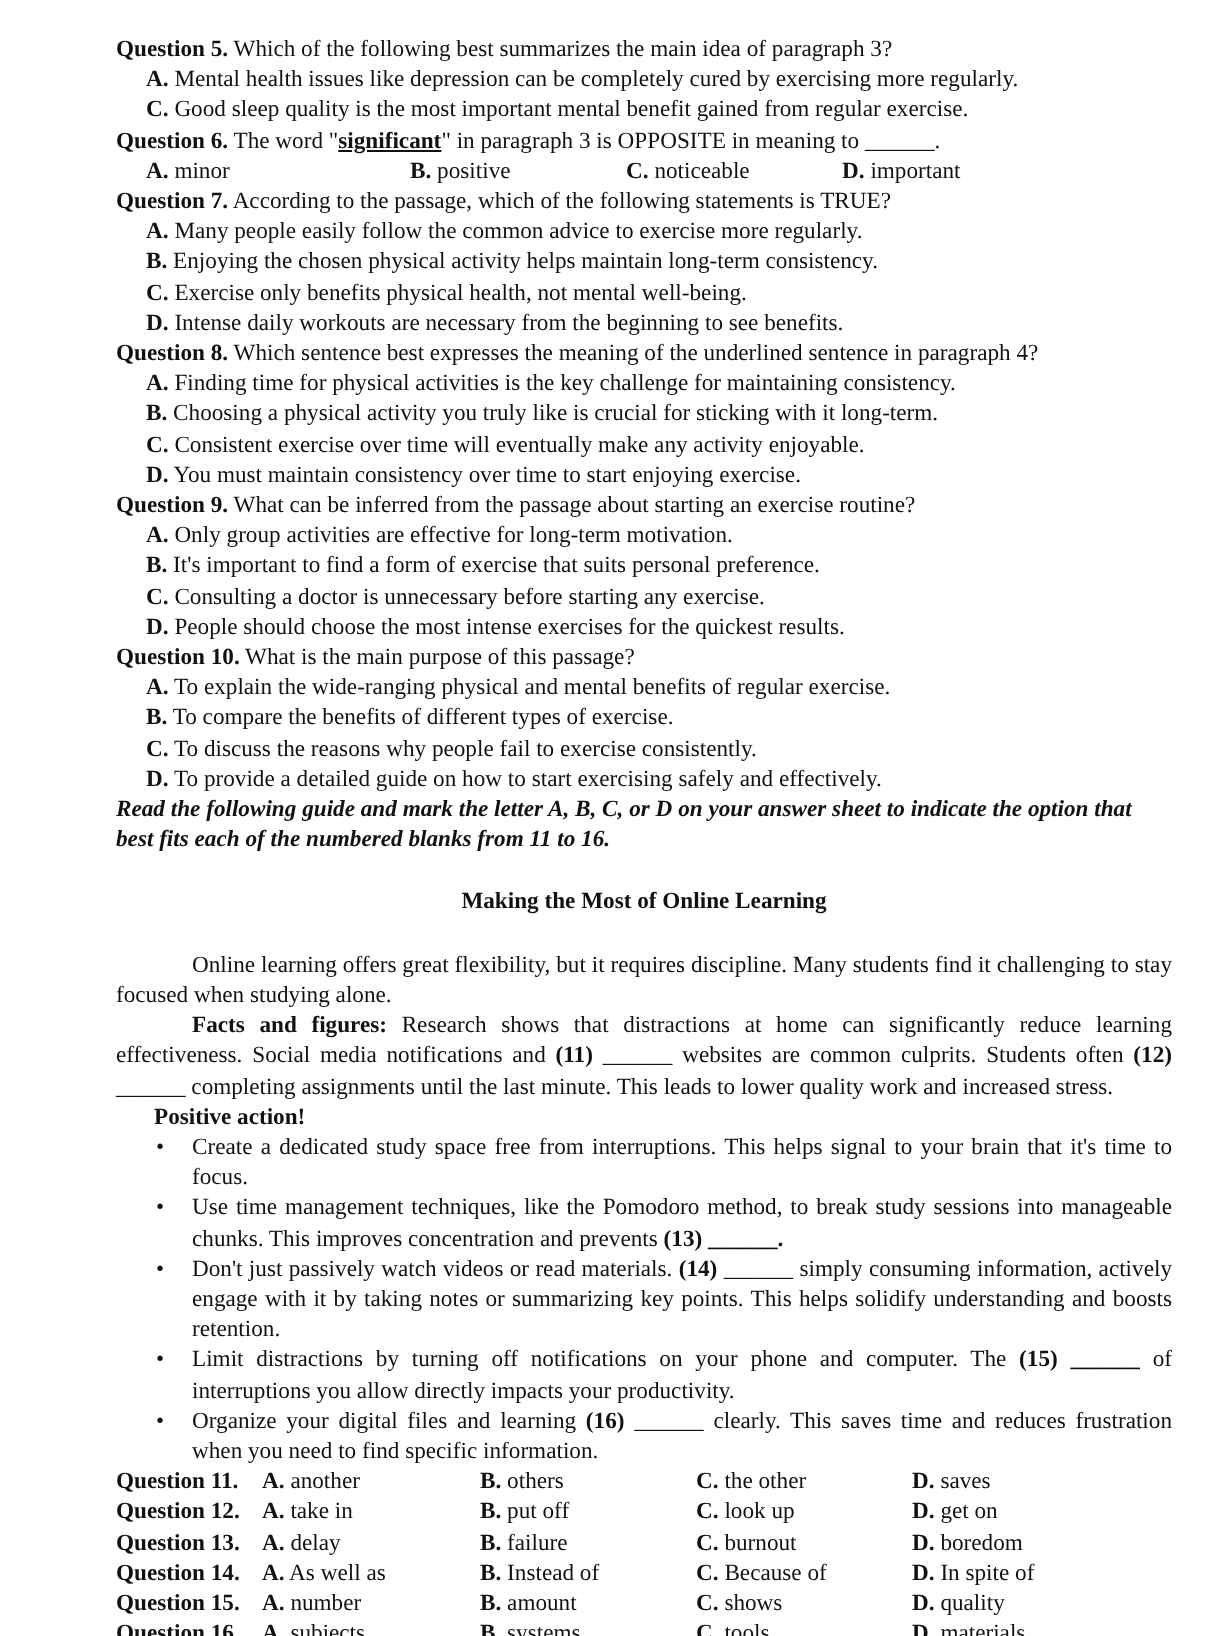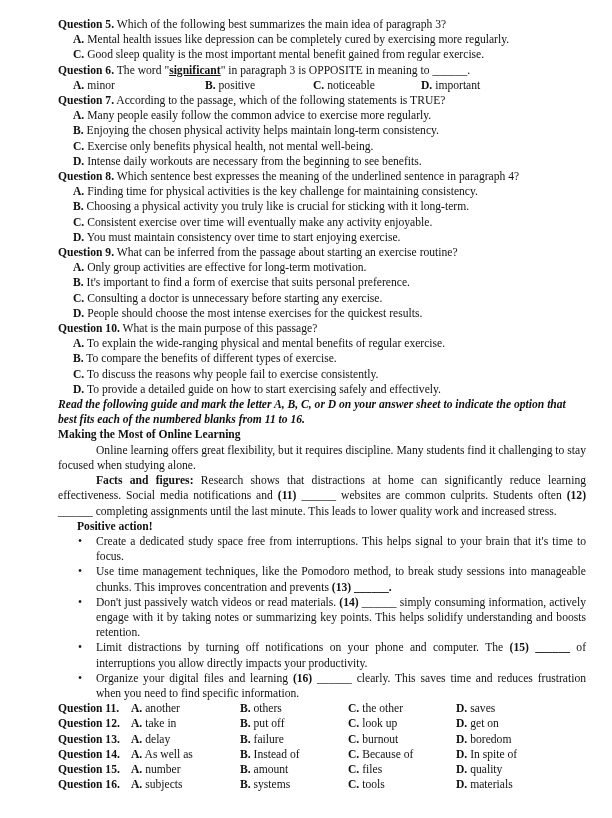--- a/index.html
+++ b/index.html
@@ -13,21 +13,21 @@
   .q b { font-weight: bold; }
   .opt { margin: 0 0 0 15px; }
   .opt b { font-weight: bold; }
   .row4 { display: flex; margin-left: 15px; }
   .row4 > span { display: inline-block; }
   .row4 .c1 { width: 132px; }
   .row4 .c2 { width: 108px; }
   .row4 .c3 { width: 108px; }
   .kw { font-weight: bold; text-decoration: underline; }
   .instr { font-weight: bold; font-style: italic; margin: 0; }
-  .title { font-weight: bold; margin: 0; }
+  .title { font-weight: bold; text-align: center; margin: 16px; }
   .para { text-align: justify; text-indent: 38px; margin: 0; }
   .para b { font-weight: bold; }
   .pos { font-weight: bold; margin: 0 0 0 19px; }
   ul.bul { margin: 0; padding: 0 0 0 38px; list-style: none; }
   ul.bul li { position: relative; text-align: justify; margin: 0; }
   ul.bul li::before { content: "\2022"; position: absolute; left: -18px; top: 0; }
   ul.bul li b { font-weight: bold; }
   .ans { display: flex; margin: 0; }
   .ans > span { display: inline-block; }
   .ans .qn { width: 73px; font-weight: bold; }
@@ -128,21 +128,21 @@
       <span class="qn">Question 14.</span>
       <span class="a"><b>A.</b> <span>As well as</span></span>
       <span class="b"><b>B.</b> <span>Instead of</span></span>
       <span class="c"><b>C.</b> <span>Because of</span></span>
       <span><b>D.</b> <span>In spite of</span></span>
     </div>
     <div class="ans">
       <span class="qn">Question 15.</span>
       <span class="a"><b>A.</b> <span>number</span></span>
       <span class="b"><b>B.</b> <span>amount</span></span>
-      <span class="c"><b>C.</b> <span>files</span></span>
+      <span class="c"><b>C.</b> <span>shows</span></span>
       <span><b>D.</b> <span>quality</span></span>
     </div>
     <div class="ans">
       <span class="qn">Question 16.</span>
       <span class="a"><b>A.</b> <span>subjects</span></span>
       <span class="b"><b>B.</b> <span>systems</span></span>
       <span class="c"><b>C.</b> <span>tools</span></span>
       <span><b>D.</b> <span>materials</span></span>
     </div>
   </div>

